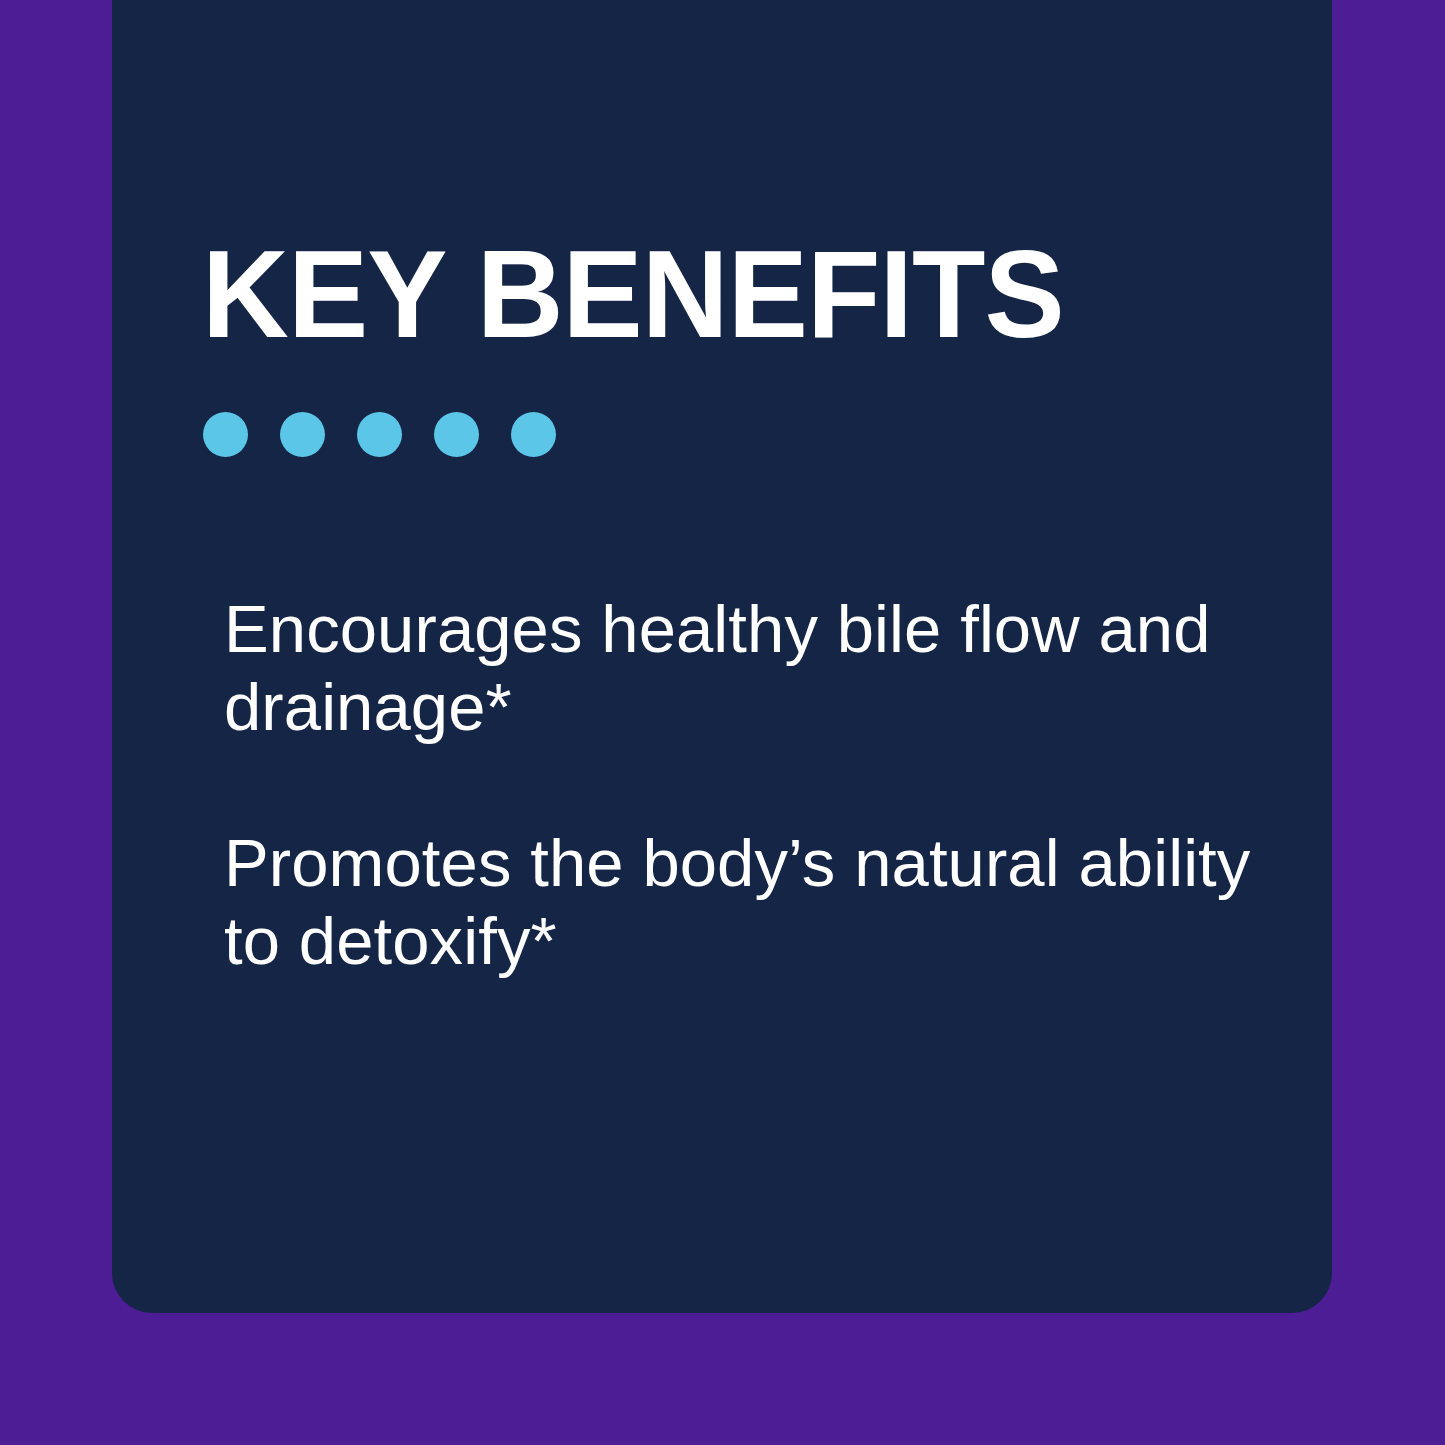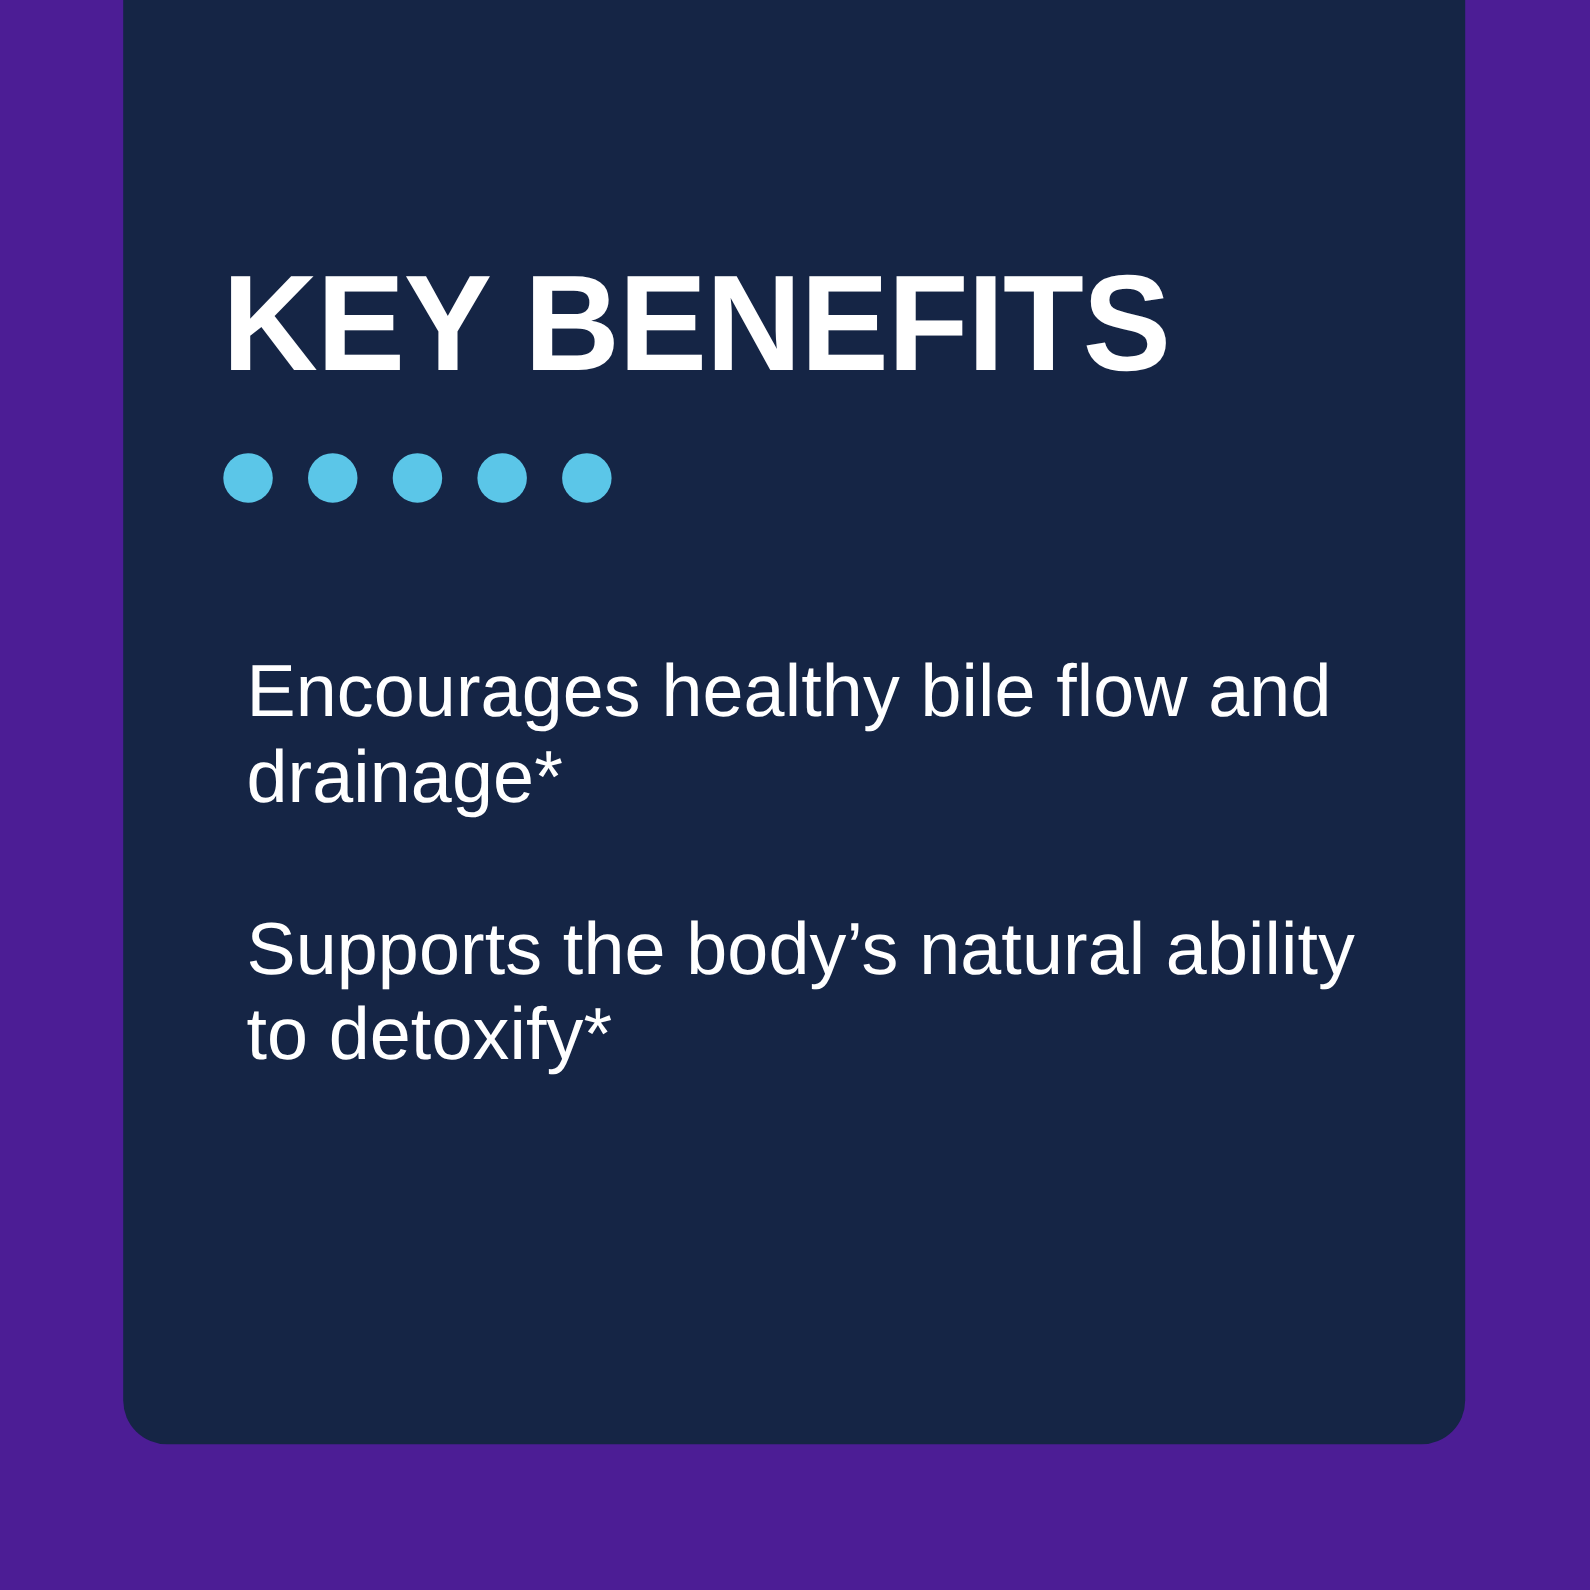--- a/index.html
+++ b/index.html
@@ -103,18 +103,18 @@
     <div class="dot-row">
       <span class="dot"></span>
       <span class="dot"></span>
       <span class="dot"></span>
       <span class="dot"></span>
       <span class="dot"></span>
     </div>
 
     <ul class="benefit-list">
       <li class="benefit-item">Encourages healthy bile flow and drainage*</li>
-      <li class="benefit-item">Supports the body’s natural ability to detoxify*</li>
+      <li class="benefit-item">Promotes the body’s natural ability to detoxify*</li>
     </ul>
 
   </section>
 
 </div>
 
 </body></html>

